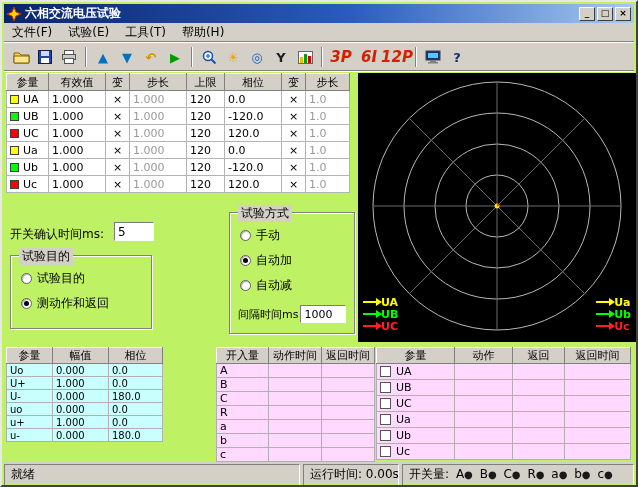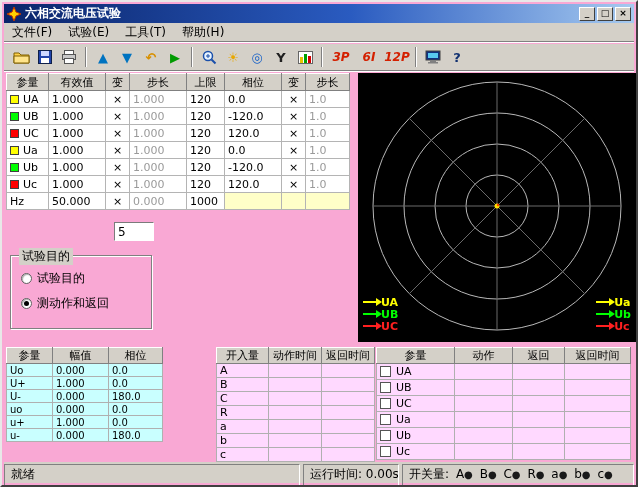--- a/index.html
+++ b/index.html
@@ -1,19 +1,19 @@
 <!DOCTYPE html>
 <html><head>
 <meta charset="utf-8">
 <style>
   * { box-sizing: border-box; margin: 0; padding: 0; }
   html,body { width: 638px; height: 487px; }
   body { font-family: "DejaVu Sans", "Liberation Sans", sans-serif; font-size: 12px; overflow: hidden; }
 
-  #win { position: relative; width: 638px; height: 487px; background: #f9a8d4;
+  #win { position: relative; width: 638px; height: 487px; background: #bef264;
          border: 2px solid; border-color: #e8e8e8 #404040 #404040 #e8e8e8; overflow: hidden; }
 
   
   #titlebar { position: absolute; left: 2px; top: 2px; right: 2px; height: 19px;
               background: linear-gradient(90deg,#0a246a 0%, #2a5bc0 55%, #a6caf0 100%);
               display: flex; align-items: center; padding: 0 3px; }
   #titlebar .title { color: #fff; font-size: 12px; font-weight: bold; margin-left: 4px; flex: 1;
                      white-space: nowrap; overflow: hidden; }
   .tb-btn { width: 16px; height: 14px; margin-left: 2px; background: #d4d0c8;
             border: 1px solid; border-color: #fff #404040 #404040 #fff;
@@ -24,21 +24,21 @@
              display: flex; align-items: center; background: #d4d0c8;
              border-bottom: 1px solid #808080; box-shadow: 0 1px 0 #ffffff; }
   #menubar .mi { padding: 2px 8px; white-space: nowrap; }
 
   
   #toolbar { position: absolute; left: 2px; top: 42px; right: 2px; height: 27px;
              display: flex; align-items: center; padding-left: 5px; background: #d4d0c8;
              border-bottom: 1px solid #808080; box-shadow: 0 1px 0 #ffffff; }
   .tbtn { width: 24px; height: 22px; display: flex; align-items: center; justify-content: center;
           background: transparent; border: none; font-family: inherit; font-size: 13px; font-weight: bold; }
-  .tbtn.txt { width: 28px; font-size: 12px; font-style: italic; }
+  .tbtn.txt { width: 28px; font-size: 15px; font-style: italic; }
   .tsep { width: 2px; height: 20px; margin: 0 4px; border-left: 1px solid #808080; border-right: 1px solid #ffffff; }
 
   
   table { border-collapse: collapse; table-layout: fixed; }
   #ptable { position: absolute; left: 4px; top: 71px; font-size: 11px; }
   #ptable th { background: #d4d0c8; font-weight: normal; height: 17px;
                border: 1px solid; border-color: #ffffff #808080 #808080 #ffffff; padding: 0 2px; }
   #ptable td { background: #fff; height: 17px; border: 1px solid #b4b4b4; padding: 0 3px;
                white-space: nowrap; overflow: hidden; }
   #ptable td.xc { text-align: center; padding: 0; }
@@ -278,30 +278,20 @@
     </tr>
     <tr>
       <td><span class="sw" style="background: rgb(255, 0, 0);"></span><span>Uc</span></td>
       <td>1.000</td>
       <td class="xc">×</td>
       <td class="dis">1.000</td>
       <td>120</td>
       <td>120.0</td>
       <td class="xc">×</td>
       <td class="dis">1.0</td>
-    </tr>
-    <tr>
-      <td><span>Hz</span></td>
-      <td>50.000</td>
-      <td class="xc">×</td>
-      <td class="dis">0.000</td>
-      <td>1000</td>
-      <td class="hzdis"></td>
-      <td class="hzdis xc"></td>
-      <td class="hzdis"></td>
     </tr>
   </tbody>
     </table>
 
   <div id="polar">
     <svg width="278" height="269">
       <circle cx="139" cy="133" r="31" fill="none" stroke="#b8b8b8" stroke-width="1"></circle>
       <circle cx="139" cy="133" r="62" fill="none" stroke="#b8b8b8" stroke-width="1"></circle>
       <circle cx="139" cy="133" r="93" fill="none" stroke="#b8b8b8" stroke-width="1"></circle>
       <circle cx="139" cy="133" r="124" fill="none" stroke="#b8b8b8" stroke-width="1"></circle>
@@ -335,34 +325,54 @@
           <span class="leg-arrow"></span>
           <span>Ub</span>
         </div>
       <div class="leg-row" style="color: rgb(255, 32, 32);">
           <span class="leg-arrow"></span>
           <span>Uc</span>
         </div>
     </div>
   </div>
 
+  <span class="lbl" style="left:8px; top:224px;">开关确认时间ms:</span>
   <input id="confirm-input" class="fld" value="5" style="">
 
   <div class="group" id="purpose-group">
     <span class="gtitle">试验目的</span>
     <div class="radio-row" style="top:14px;">
       <span class="radio"></span>
       <span>试验目的</span>
     </div>
     <div class="radio-row" style="top:39px;text-align:right;">
       <span class="radio on"></span>
       <span>测动作和返回</span>
     </div>
   </div>
 
+  <div class="group" id="method-group">
+    <span class="gtitle">试验方式</span>
+    <div class="radio-row" style="top:14px;">
+      <span class="radio"></span>
+      <span>手动</span>
+    </div>
+    <div class="radio-row" style="top:39px;">
+      <span class="radio on"></span>
+      <span>自动加</span>
+    </div>
+    <div class="radio-row" style="top:64px;">
+      <span class="radio"></span>
+      <span>自动减</span>
+    </div>
+    <div class="interval-row">
+      <span style="font-size:11px;">间隔时间ms</span>
+      <input id="interval-input" class="fld" value="1000" style="">
+    </div>
+  </div>
 
   <table class="btable" id="seqtable">
     <colgroup>
         <col style="width:46px">
         <col style="width:56px">
         <col style="width:54px">
       </colgroup>
     <tbody>
         <tr>
           <th>参量</th>

